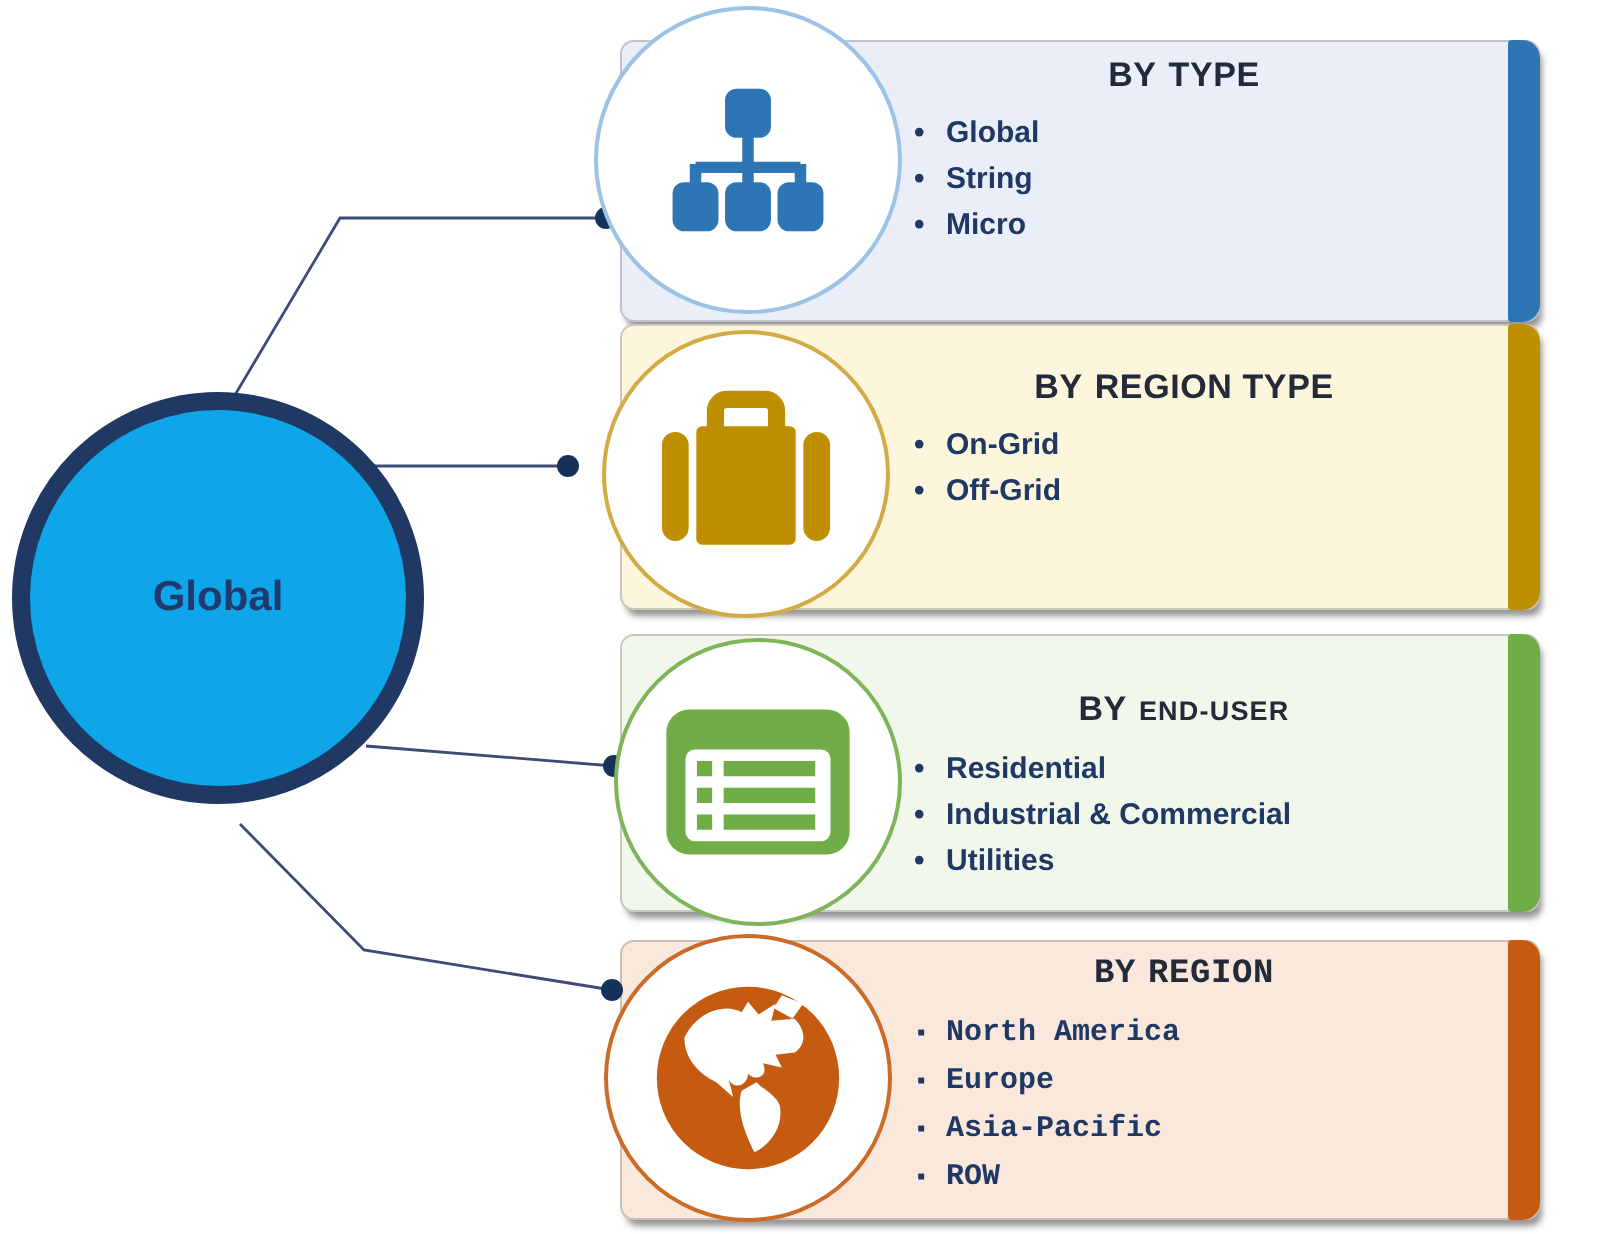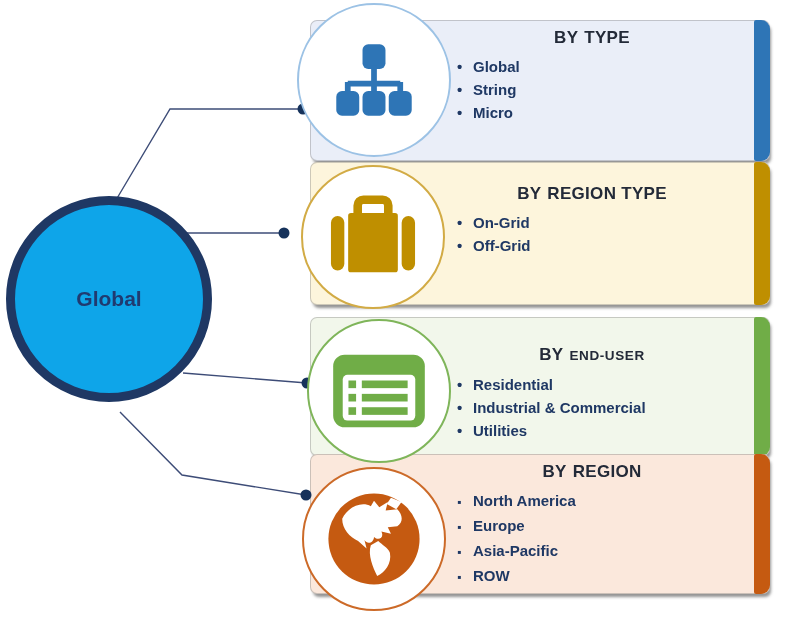--- a/index.html
+++ b/index.html
@@ -19,21 +19,21 @@
     z-index:1;
   }
   .panel .bar{
     position:absolute;top:-1px;bottom:-1px;right:-1px;width:16px;
     background:var(--accent,#888);
     border-radius:2px 9px 9px 2px;
   }
   .p1{top:20px;height:139px;}
   .p2{top:162px;height:141px;}
   .p3{top:317px;height:137px;}
-  .p4{top:454px;height:138px;}
+  .p4{top:470px;height:138px;font-family:Liberation Mono, monospace;}
 
   .content{position:absolute;left:140px;right:36px;top:0;bottom:0;}
   .ptitle{
     text-align:center;font-weight:bold;font-size:17px;line-height:22px;
     color:var(--title-text);letter-spacing:.3px;white-space:nowrap;
   }
   .ptitle .tp{margin-right:6px;}
   .p1 .ptitle{margin-top:6px;}
   .p2 .ptitle{margin-top:20px;}
   .p3 .ptitle{margin-top:26px;}

